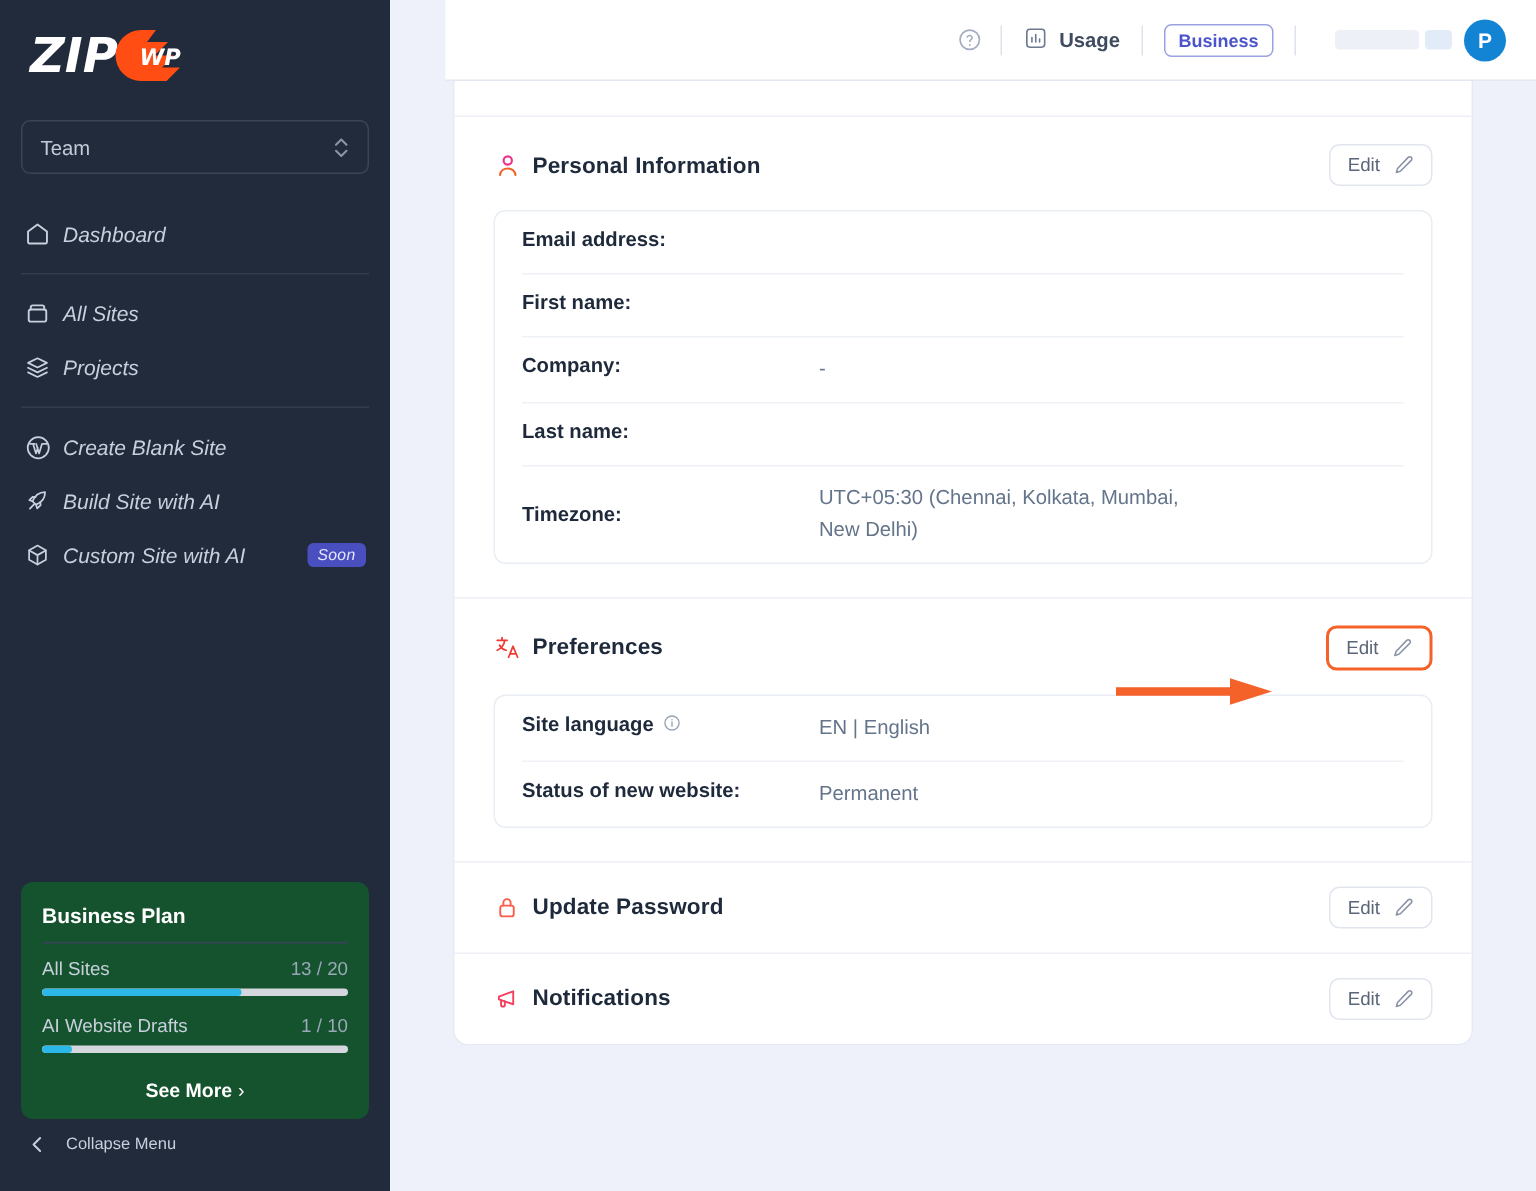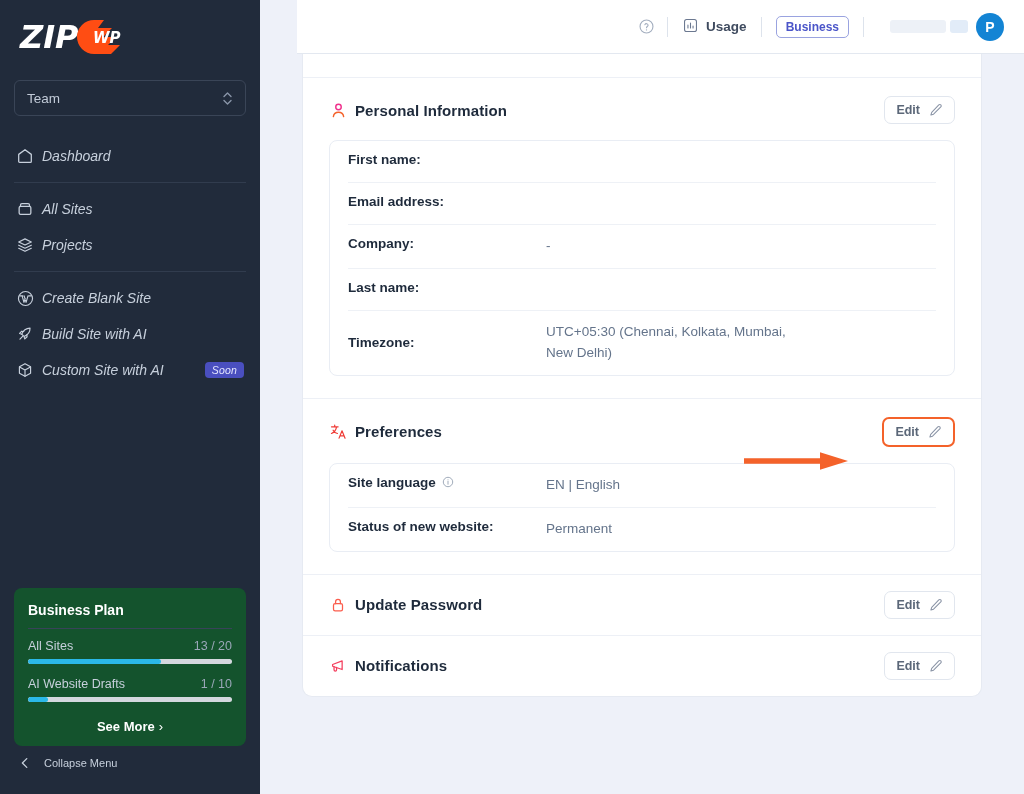--- a/index.html
+++ b/index.html
@@ -138,21 +138,20 @@
   .sec-ic { width: 26px; display: flex; align-items: center; }
   .sec-title { font-size: 15px; font-weight: 700; color: #1e2a3b; letter-spacing: .1px; }
   .edit-btn {
     margin-left: auto;
     display: flex; align-items: flex-end; gap: 9px;
     border: 1px solid #e1e6ee; border-radius: 7px;
     background: #fff;
     padding: 6px 11px;
     font-size: 12.5px; color: #5b6778;
     cursor: pointer;
-    font-weight: bold;
   }
   .edit-btn.highlight { border: 2px solid #f4622a; }
   .edit-btn .pen { color: #7d8799; display: flex; }
 
   .field-box {
     margin-top: 16px;
     border: 1px solid #e9edf4; border-radius: 8px;
     padding: 0 18px;
   }
   .field-row {
@@ -357,25 +356,25 @@
               <span>Edit</span>
               <span class="pen">
                 <svg width="14" height="14" viewBox="0 0 16 16" fill="none" stroke="#8a94a6" stroke-width="1.2" stroke-linecap="round" stroke-linejoin="round">
                   <path d="M11.2 2.2a1.6 1.6 0 0 1 2.3 2.3L5.2 12.8l-3 .9.9-3z"></path>
                 </svg>
               </span>
             </span>
           </div>
           <div class="field-box">
             <div class="field-row">
+              <span class="field-lbl">Email address:</span>
+              <span class="field-val"></span>
+            </div>
+            <div class="field-row">
               <span class="field-lbl">First name:</span>
-              <span class="field-val"></span>
-            </div>
-            <div class="field-row">
-              <span class="field-lbl">Email address:</span>
               <span class="field-val"></span>
             </div>
             <div class="field-row">
               <span class="field-lbl">Company:</span>
               <span class="field-val">-</span>
             </div>
             <div class="field-row">
               <span class="field-lbl">Last name:</span>
               <span class="field-val"></span>
             </div>

